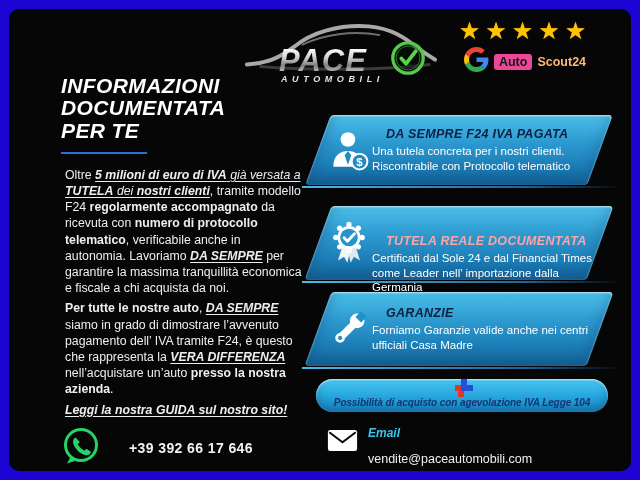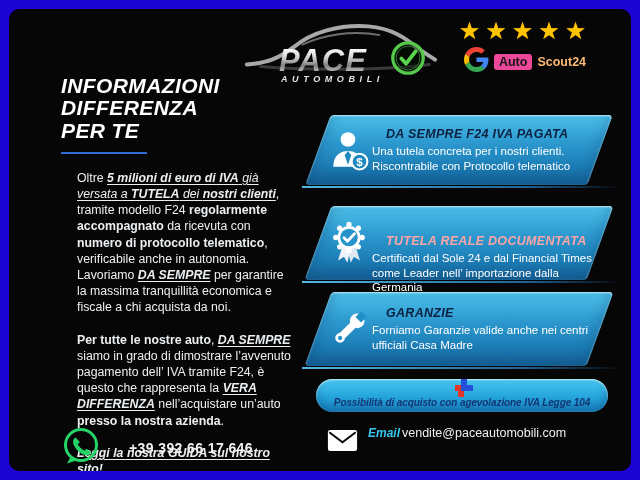--- a/index.html
+++ b/index.html
@@ -33,21 +33,21 @@
   .as-auto{background:#ec4899;color:#141414;font-weight:700;font-size:12.5px;
     padding:1px 5px;border-radius:3px;}
   .as-scout{color:#fdba74;font-size:12.5px;font-weight:600;}
 
   
   .left-col{position:absolute;left:52px;top:66px;width:246px;color:#eef0f2;}
   .heading{font-size:21px;font-weight:700;font-style:italic;line-height:1.06;
     color:#ffffff;letter-spacing:.4px;}
   .heading-underline{width:86px;height:2px;background:#2e6cd8;margin-top:10px;}
   .copy{margin-top:13px;font-size:12.3px;line-height:16.2px;color:#eceff1;}
-  .copy p{margin:16px;}
+  .copy p{margin:4px;}
   .b{font-weight:700;}
   .i{font-style:italic;}
   .u{text-decoration:underline;text-underline-offset:2px;}
 
   
   .right-col{position:absolute;left:297px;top:106px;width:300px;}
   .banner{position:relative;height:70px;}
   .banner.b2{margin-top:21px;height:74px;}
   .banner.b3{margin-top:12px;height:74px;}
   .banner .bg{
@@ -78,21 +78,21 @@
   .pill-icon{position:relative;width:18px;height:18px;margin:0 8px 0 12px;flex:0 0 18px;}
   .pill-icon .sq{position:absolute;width:6px;height:6px;}
   .sq-blue{background:#2450d8;}
   .sq-red{background:#e03528;}
   .pill-label{font-size:10px;font-weight:800;font-style:italic;color:#123572;letter-spacing:-.1px;}
 
   
   .footer-phone{position:absolute;left:52px;top:417px;display:flex;align-items:center;gap:28px;}
   .phone-number{font-size:14px;font-weight:700;color:#f2f2f2;letter-spacing:.4px;}
   .footer-email{position:absolute;left:318px;top:420px;display:flex;align-items:flex-start;gap:10px;}
-  .email-txt{display:flex;flex-direction:row;gap:2px;margin-top:-3px;}
+  .email-txt{display:flex;flex-direction:column;gap:12px;margin-top:-3px;}
   .email-label{font-size:12px;font-weight:800;font-style:italic;color:#35c8ec;}
   .email-address{font-size:12.5px;color:#f0f0f0;}
 </style>
 </head>
 <body>
 
 <div class="frame">
 
   <div class="logo">
     <span class="car">
@@ -125,21 +125,21 @@
         </svg>
       </span>
       <span class="as-auto">Auto</span>
       <span class="as-scout">Scout24</span>
     </div>
   </div>
 
   <div class="left-col">
     <div class="heading">
       <div>INFORMAZIONI</div>
-      <div>DIFFERENZA</div>
+      <div>DOCUMENTATA</div>
       <div>PER TE</div>
     </div>
     <div class="heading-underline"></div>
     <div class="copy">
       <p><span class="seg">Oltre </span><span class="b i u">5 milioni di euro di IVA</span><span class="i u"> già versata a </span><span class="b i u">TUTELA</span><span class="i u"> dei </span><span class="b i u">nostri clienti</span><span>, tramite modello F24 </span><span class="b">regolarmente accompagnato</span><span> da ricevuta con </span><span class="b">numero di protocollo telematico</span><span>, verificabile anche in autonomia. Lavoriamo </span><span class="b i u">DA SEMPRE</span><span> per garantire la massima tranquillità economica e fiscale a chi acquista da noi.</span></p>
       <p><span class="b">Per tutte le nostre auto</span><span>, </span><span class="b i u">DA SEMPRE</span><span> siamo in grado di dimostrare l’avvenuto pagamento dell’ IVA tramite F24, è questo che rappresenta la </span><span class="b i u">VERA DIFFERENZA</span><span> nell’acquistare un’auto </span><span class="b">presso la nostra azienda</span><span>.</span></p>
       <p><span class="b i u">Leggi la nostra GUIDA sul nostro sito!</span></p>
     </div>
   </div>
 

